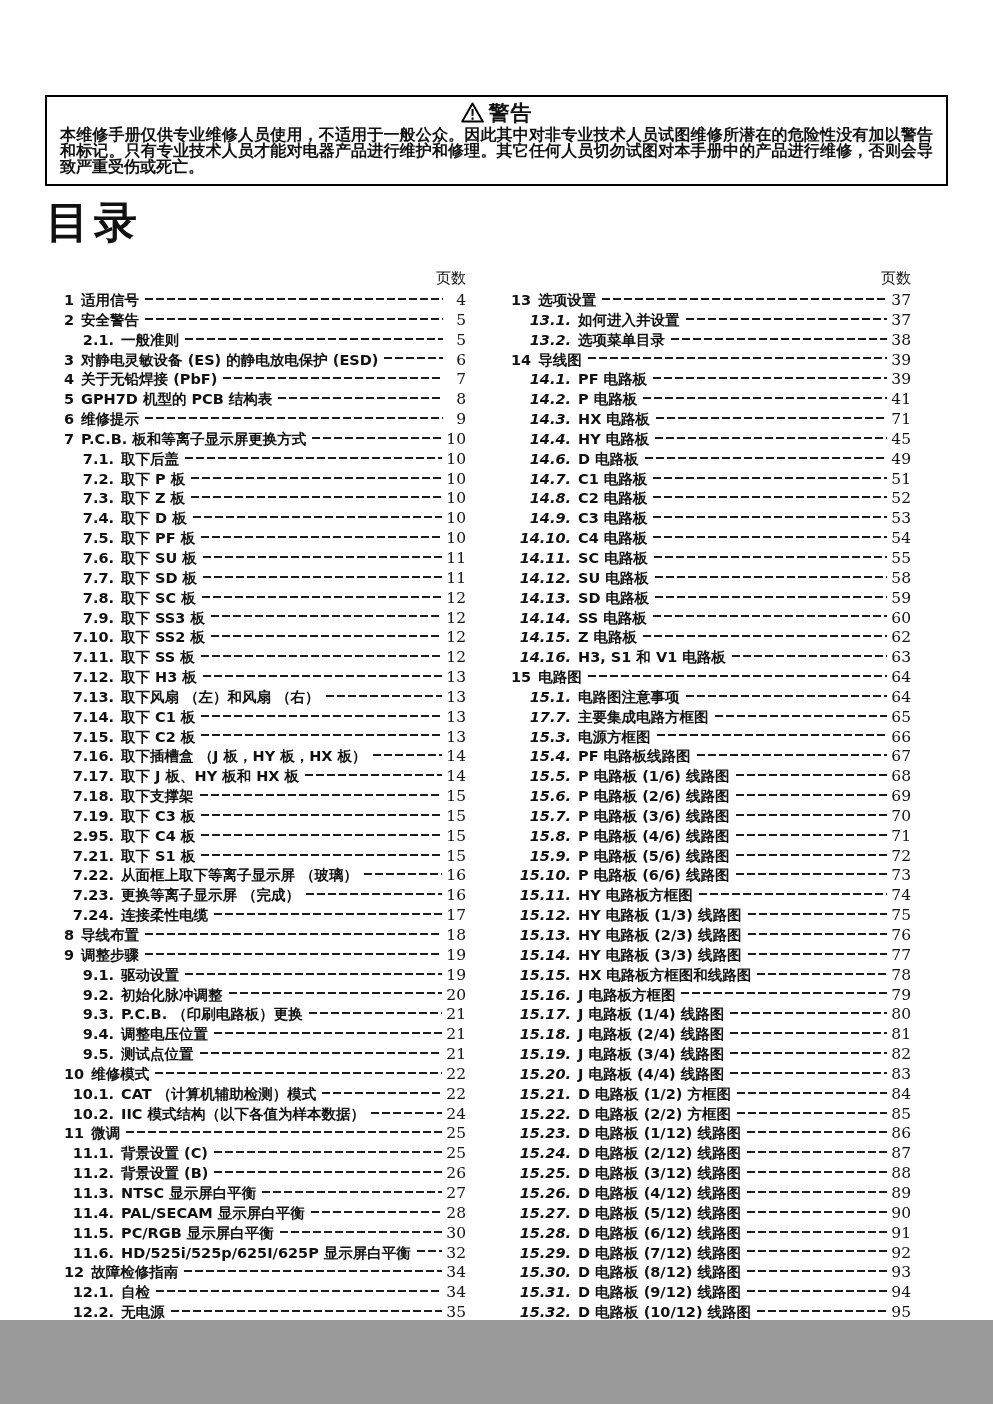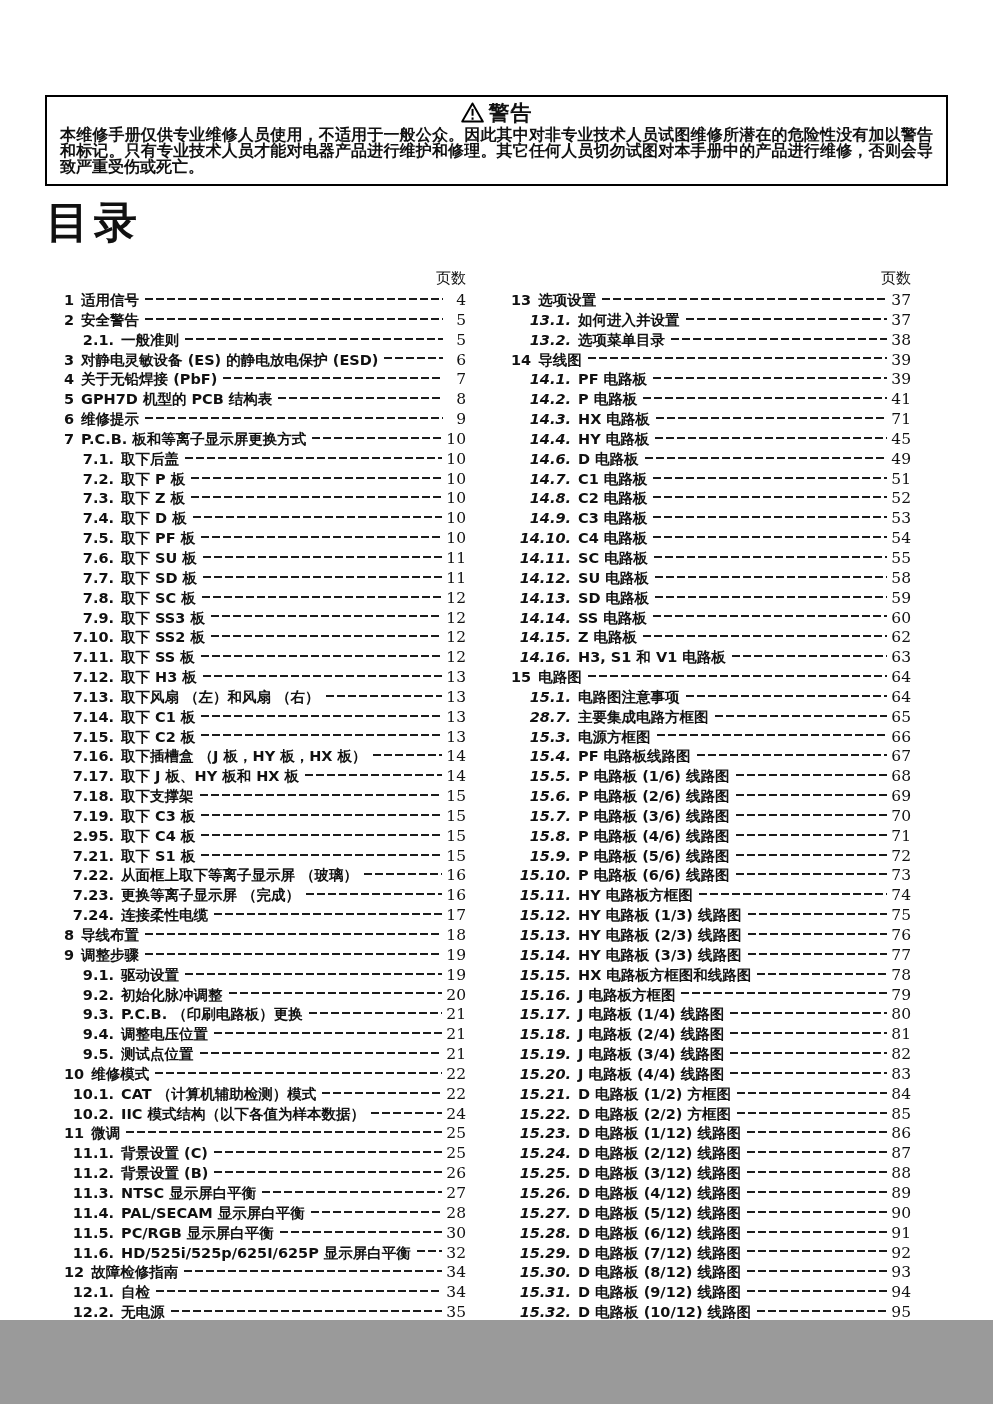--- a/index.html
+++ b/index.html
@@ -578,21 +578,21 @@
           <span class="leader"></span>
           <span class="pagenum">64</span>
         </div>
         <div class="toc-row lv2">
           <span class="num">15.1.</span>
           <span class="label">电路图注意事项</span>
           <span class="leader"></span>
           <span class="pagenum">64</span>
         </div>
         <div class="toc-row lv2">
-          <span class="num">28.7.</span>
+          <span class="num">17.7.</span>
           <span class="label">主要集成电路方框图</span>
           <span class="leader"></span>
           <span class="pagenum">65</span>
         </div>
         <div class="toc-row lv2">
           <span class="num">15.3.</span>
           <span class="label">电源方框图</span>
           <span class="leader"></span>
           <span class="pagenum">66</span>
         </div>

